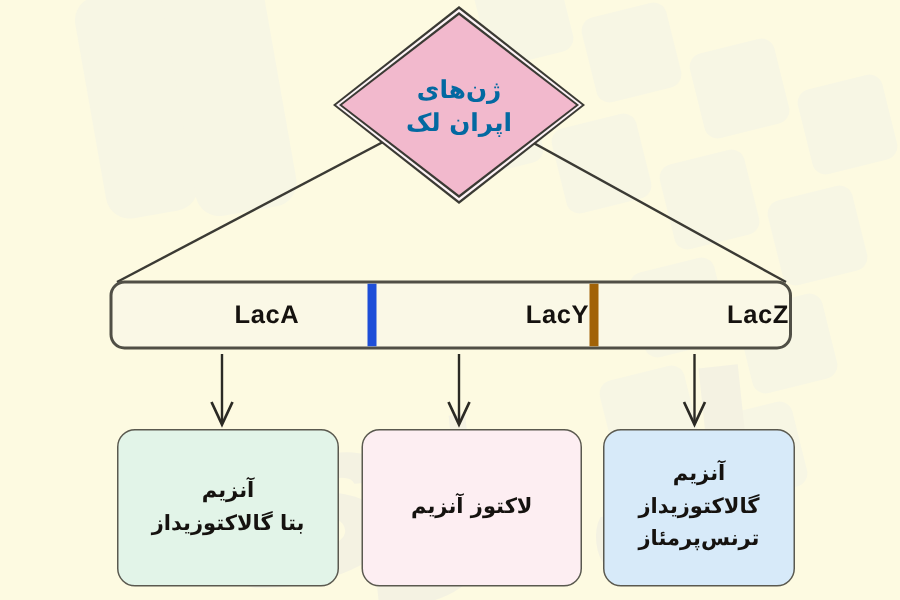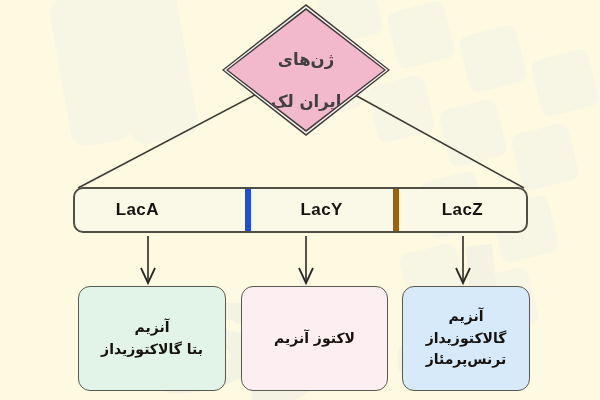--- a/index.html
+++ b/index.html
@@ -83,45 +83,44 @@
     background: #f2b9cd;
     display: flex;
     flex-direction: column;
     align-items: center;
     justify-content: center;
     gap: 3px;
   }
   .diamond-line {
     font-size: 16.5px;
     font-weight: 700;
-    color: #404040;
+    color: #0369a1;
     direction: rtl;
     white-space: nowrap;
     letter-spacing: 0;
-    margin-top: 20px;
   }
 
   
   .gene-bar {
     position: absolute;
     left: 73px;
     top: 187px;
     width: 455px;
     height: 46px;
     display: flex;
     background: #faf8e6;
     border: 2px solid #504f46;
     border-radius: 10px;
     box-sizing: border-box;
     overflow: hidden;
   }
   .gene-seg {
     display: flex;
     align-items: center;
-    justify-content: center;
+    justify-content: flex-start;
     box-sizing: border-box;
     height: 100%;
   }
   .gene-seg.s0 { width: 149px; border-left: 6px solid #a16207; }
   .gene-seg.s1 { width: 166px; border-left: 6px solid #1d4ed8; margin-left: 45px; }
   .gene-seg.s2 { width: 140px; }
   .gene-label {
     font-family: "Liberation Sans", "DejaVu Sans", sans-serif;
     font-size: 17px;
     font-weight: 700;

